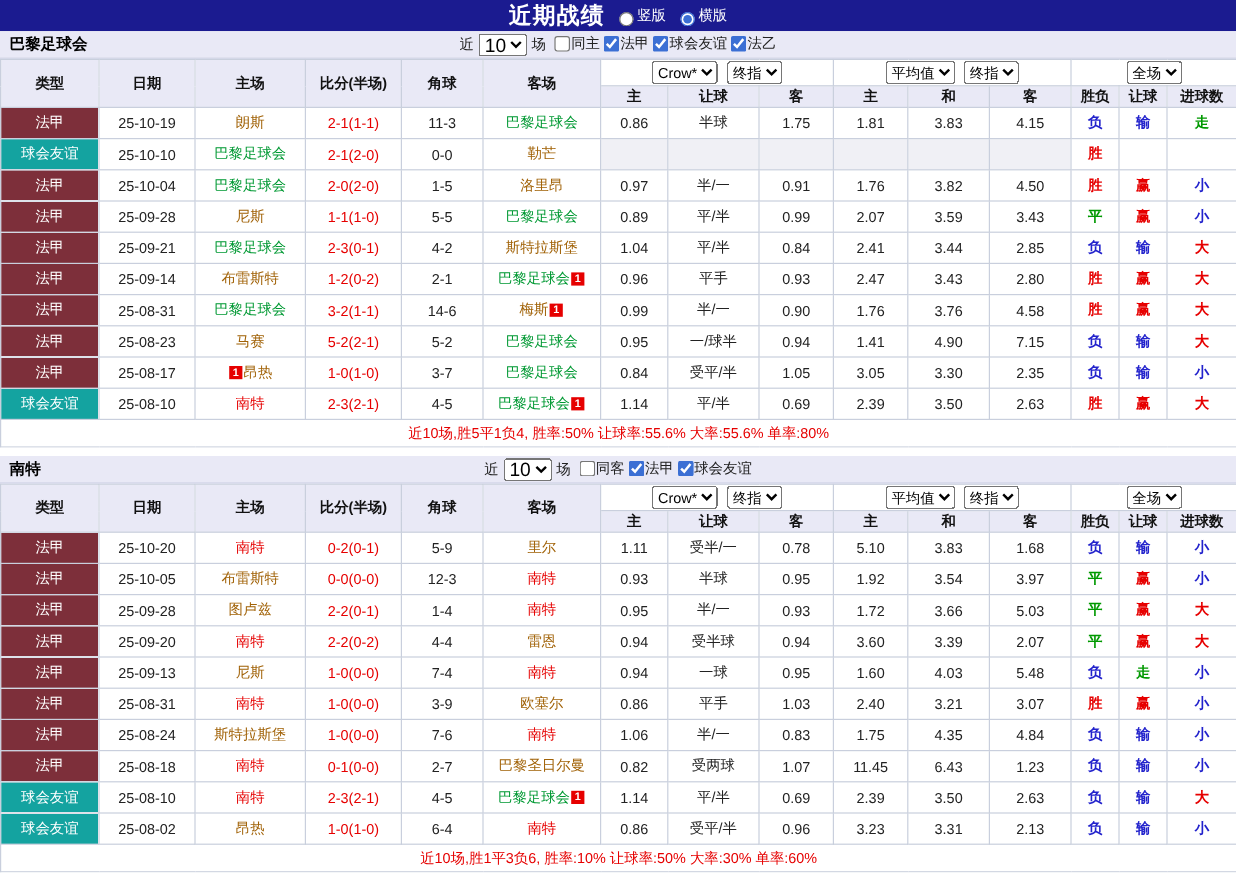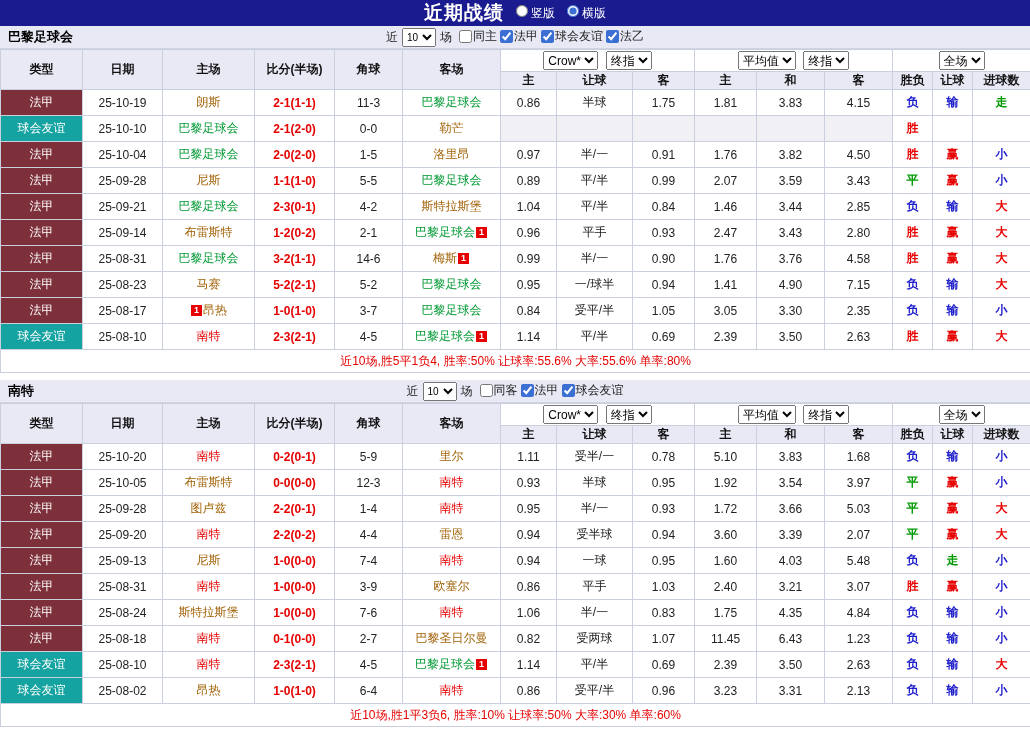--- a/index.html
+++ b/index.html
@@ -16,42 +16,42 @@
   .topbar {
     height: 26px;
     background: var(--topbar_bg);
     color: #fff;
     display: flex;
     align-items: center;
     justify-content: center;
     gap: 12px;
   }
   .topbar .title { font-weight: bold; font-size: 19px; letter-spacing: 1px; }
-  .topbar label { display: inline-flex; align-items: flex-start; gap: 3px; cursor: pointer; }
+  .topbar label { display: inline-flex; align-items: flex-end; gap: 3px; cursor: pointer; }
   .topbar input[type="radio"] { width: 12px; height: 12px; }
 
   
   .section-bar {
     height: 23px;
     background: var(--section_bg);
     border-bottom: 1px solid #cfd3e4;
     position: relative;
     display: flex;
     align-items: center;
     justify-content: center;
   }
   .section-bar .team-title {
     position: absolute;
     left: 8px;
     font-weight: bold;
     font-size: 13px;
     color: #000;
   }
   .filters { display: flex; align-items: center; gap: 4px; }
-  .filters select { font-size: 10px; height: 19px; }
+  .filters select { font-size: 16px; height: 19px; }
   .filters .cb { display: inline-flex; align-items: center; gap: 1px; margin-left: 3px; cursor: pointer; }
   .filters input[type="checkbox"] { width: 13px; height: 13px; }
 
   
   table { width: 1030px; border-collapse: collapse; table-layout: fixed; }
   th, td {
     border: 1px solid #c9cfdd;
     text-align: center;
     white-space: nowrap;
     overflow: hidden;
@@ -61,21 +61,21 @@
   }
   thead th { background: #e9e9f6; font-weight: bold; color: #111; }
   thead tr.selrow th { height: 22px; }
   thead tr.subrow th { height: 18px; font-weight: bold; }
   thead th.sel-cell { background: #fff; }
   thead select { font-size: 12px; height: 19px; margin: 0 2px; }
 
   td.type { color: #fff; }
   .lt-l1 { background: var(--league1_bg); }
   .lt-fr { background: var(--friendly_bg); }
-  .score { color: var(--score_red); font-weight: bold; }
+  .score { color: var(--score_red); }
   .team-paris { color: var(--paris_green); }
   .team-nantes { color: var(--nantes_red); }
   .team-plain { color: #a16207; }
   .t-win  { color: var(--win);  font-weight: bold; }
   .t-draw { color: var(--draw); font-weight: bold; }
   .t-lose { color: var(--lose); font-weight: bold; }
   .shaded { background: #f0f0f5; }
   .badge {
     display: inline-block;
     background: #e60000;
@@ -255,21 +255,21 @@
         <tr>
           <td class="type lt-l1">法甲</td>
           <td>25-09-21</td>
           <td><span class="team team-paris">巴黎足球会</span></td>
           <td class="score">2-3(0-1)</td>
           <td>4-2</td>
           <td><span class="team team-plain">斯特拉斯堡</span></td>
           <td>1.04</td>
           <td>平/半</td>
           <td>0.84</td>
-          <td>1.46</td>
+          <td>2.41</td>
           <td>3.44</td>
           <td>2.85</td>
           <td class="t-lose">负</td>
           <td class="t-lose">输</td>
           <td class="t-win">大</td>
         </tr>
         <tr>
           <td class="type lt-l1">法甲</td>
           <td>25-09-14</td>
           <td><span class="team team-plain">布雷斯特</span></td>

